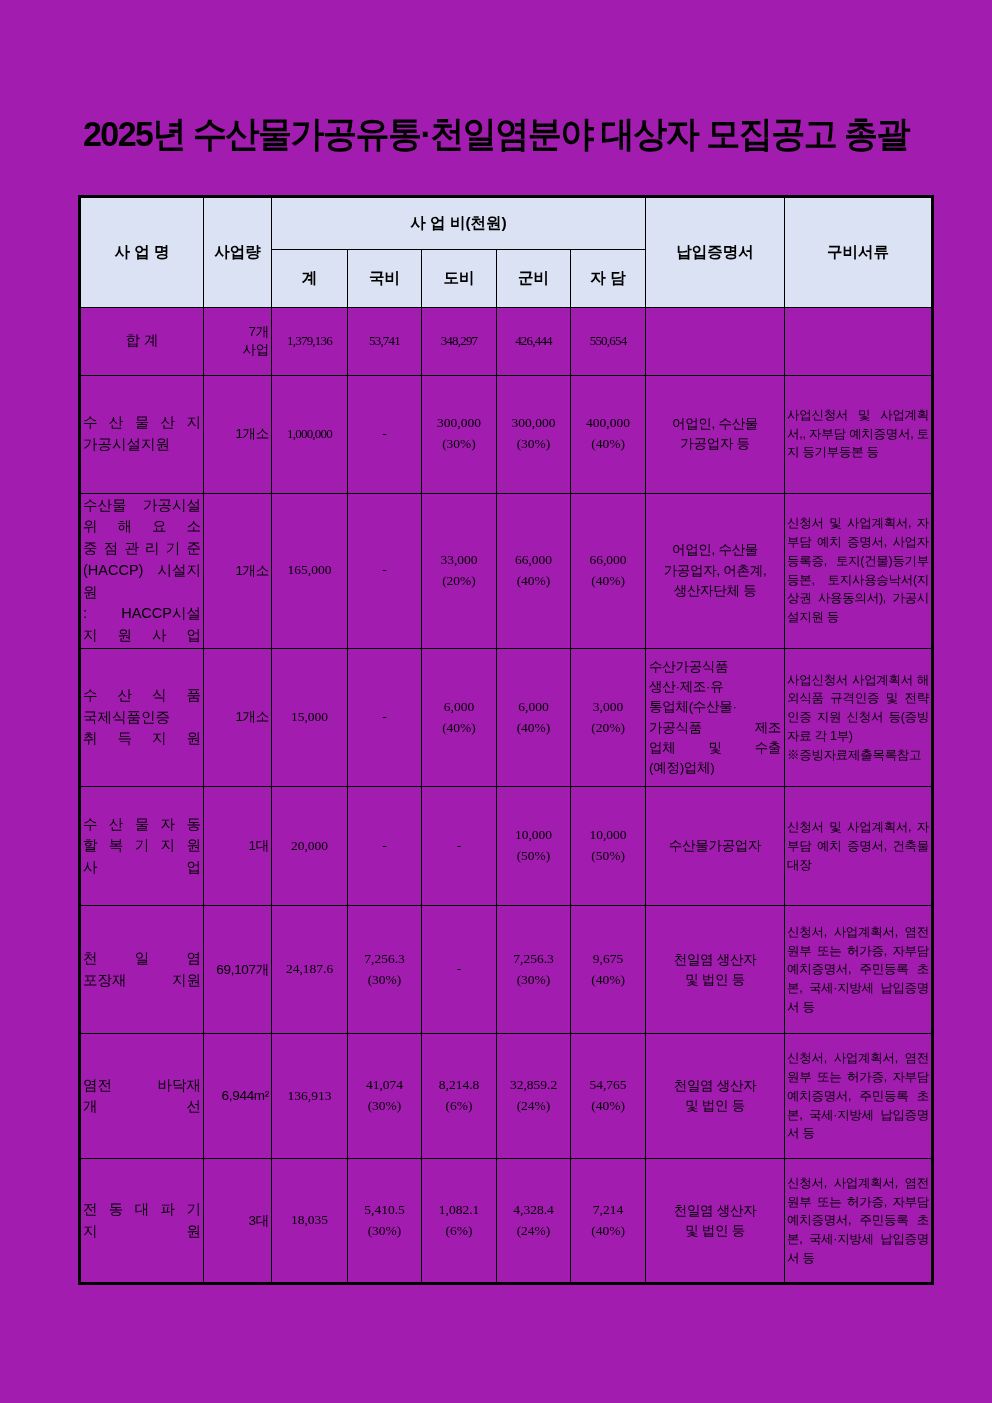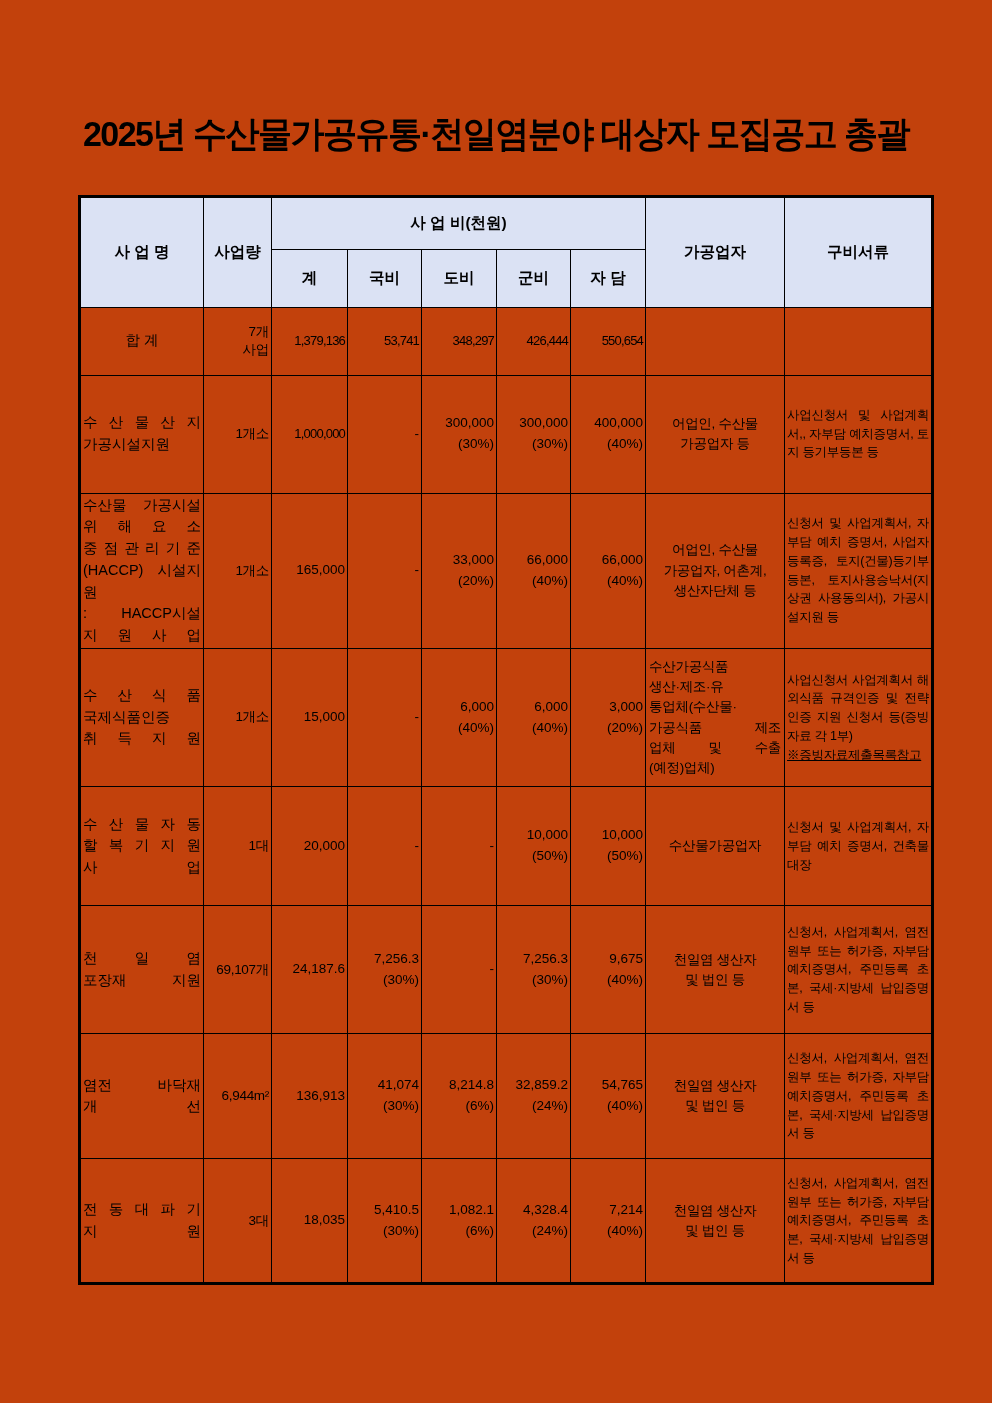--- a/index.html
+++ b/index.html
@@ -1,17 +1,17 @@
 <!DOCTYPE html>
 <html><head>
 <meta charset="utf-8">
 <style>
   html,body{margin:0;padding:0;}
   body{background:#ffffff;font-family:"Liberation Sans",sans-serif;color:#000;}
-  .page{position:relative;width:992px;height:1403px;background:#c2410c;overflow:hidden;}
+  .page{position:relative;width:992px;height:1403px;background:#a21caf;overflow:hidden;}
   .doc-title{
     margin:112px 30px 0 30px;
     text-align:center;
     font-size:34px;
     font-weight:900;
     letter-spacing:-1.5px;
     line-height:1.25;
     white-space:nowrap;
     transform:scaleY(1.05);
   }
@@ -57,23 +57,24 @@
   td.name.center{text-align:center;text-align-last:center;}
   td.qty{
     font-size:13.5px;
     text-align:right;
     white-space:pre-line;
     line-height:1.35;
     letter-spacing:-0.3px;
   }
   td.num{
     font-size:13.5px;
-    text-align:right;
+    text-align:center;
     white-space:pre-line;
     line-height:1.55;
+    font-family:Liberation Serif, serif;
   }
   td.num.cond{font-size:13px;letter-spacing:-0.8px;}
   td.target{
     font-size:13.5px;
     text-align:center;
     white-space:pre-line;
     line-height:1.5;
     letter-spacing:-0.3px;
   }
   td.target.justify{
@@ -83,21 +84,21 @@
     padding:8px 3px;
   }
   td.docs{
     font-size:12.5px;
     line-height:1.5;
     text-align:justify;
     word-break:break-all;
     padding:2px 3px;
     letter-spacing:-0.3px;
   }
-  td.docs .note{display:block;text-decoration:underline;}
+  td.docs .note{display:block;}
 </style>
 </head>
 <body>
 
 <div class="page">
 
   <div class="doc-title">2025년 수산물가공유통·천일염분야 대상자 모집공고 총괄</div>
 
   <table class="main">
     <colgroup>
@@ -109,21 +110,21 @@
       <col style="width:74px">
       <col style="width:75px">
       <col style="width:139px">
       <col style="width:148px">
     </colgroup>
     <thead>
       <tr class="hrow1">
         <th class="hdr" rowspan="2">사 업 명</th>
         <th class="hdr" rowspan="2">사업량</th>
         <th class="hdr" colspan="5">사 업 비(천원)</th>
-        <th class="hdr" rowspan="2">가공업자</th>
+        <th class="hdr" rowspan="2">납입증명서</th>
         <th class="hdr" rowspan="2">구비서류</th>
       </tr>
       <tr class="hrow2">
         <th class="hdr">계</th>
         <th class="hdr">국비</th>
         <th class="hdr">도비</th>
         <th class="hdr">군비</th>
         <th class="hdr">자 담</th>
       </tr>
     </thead>

